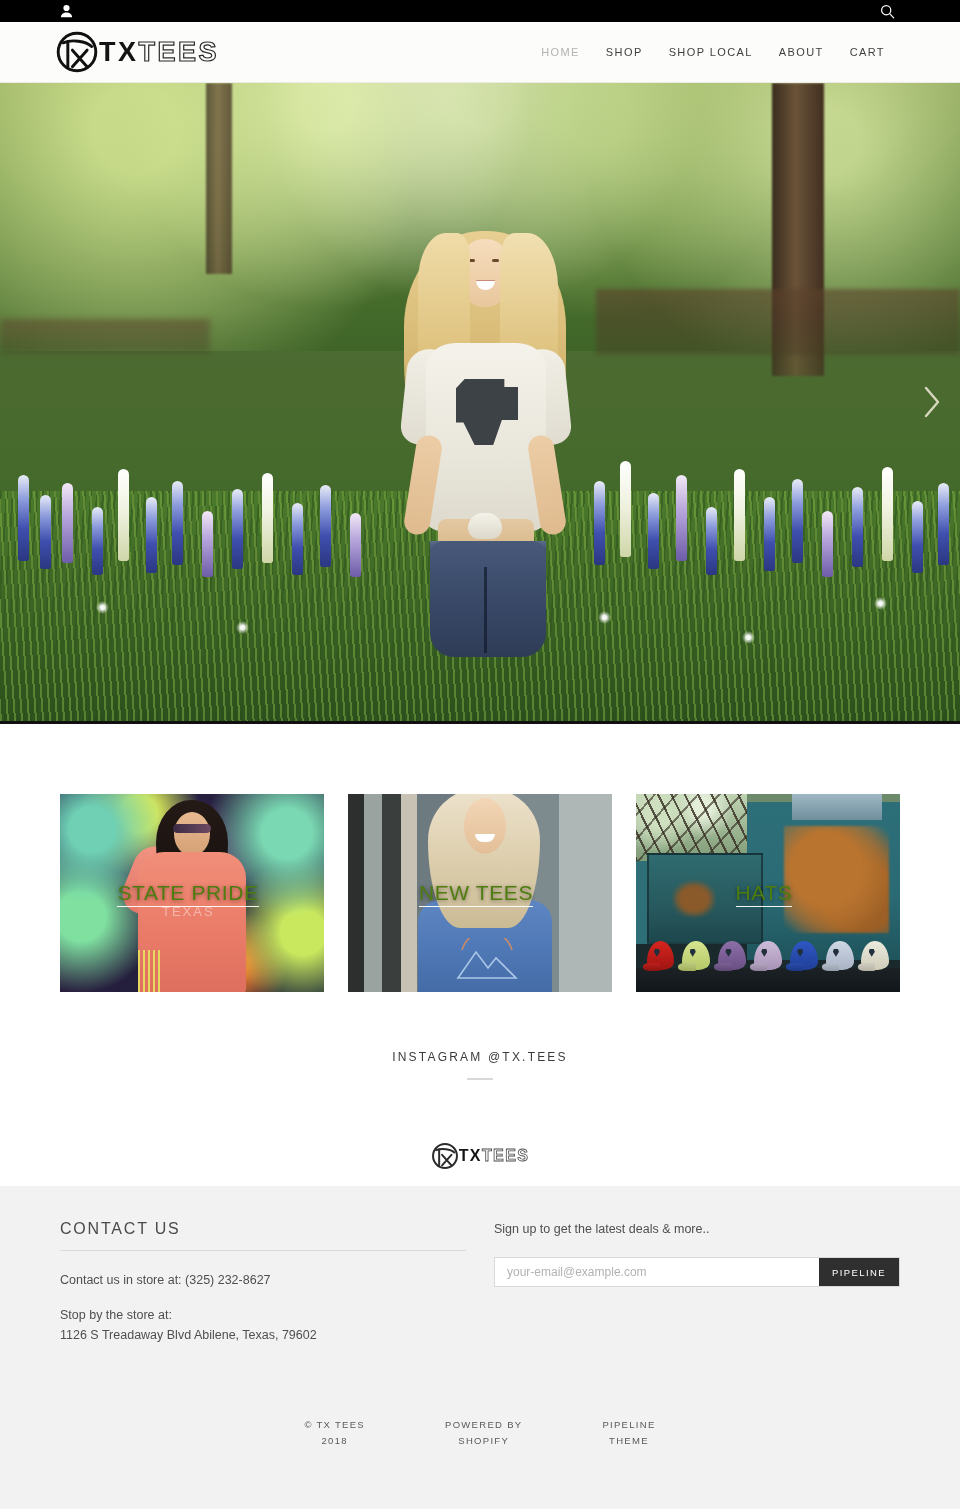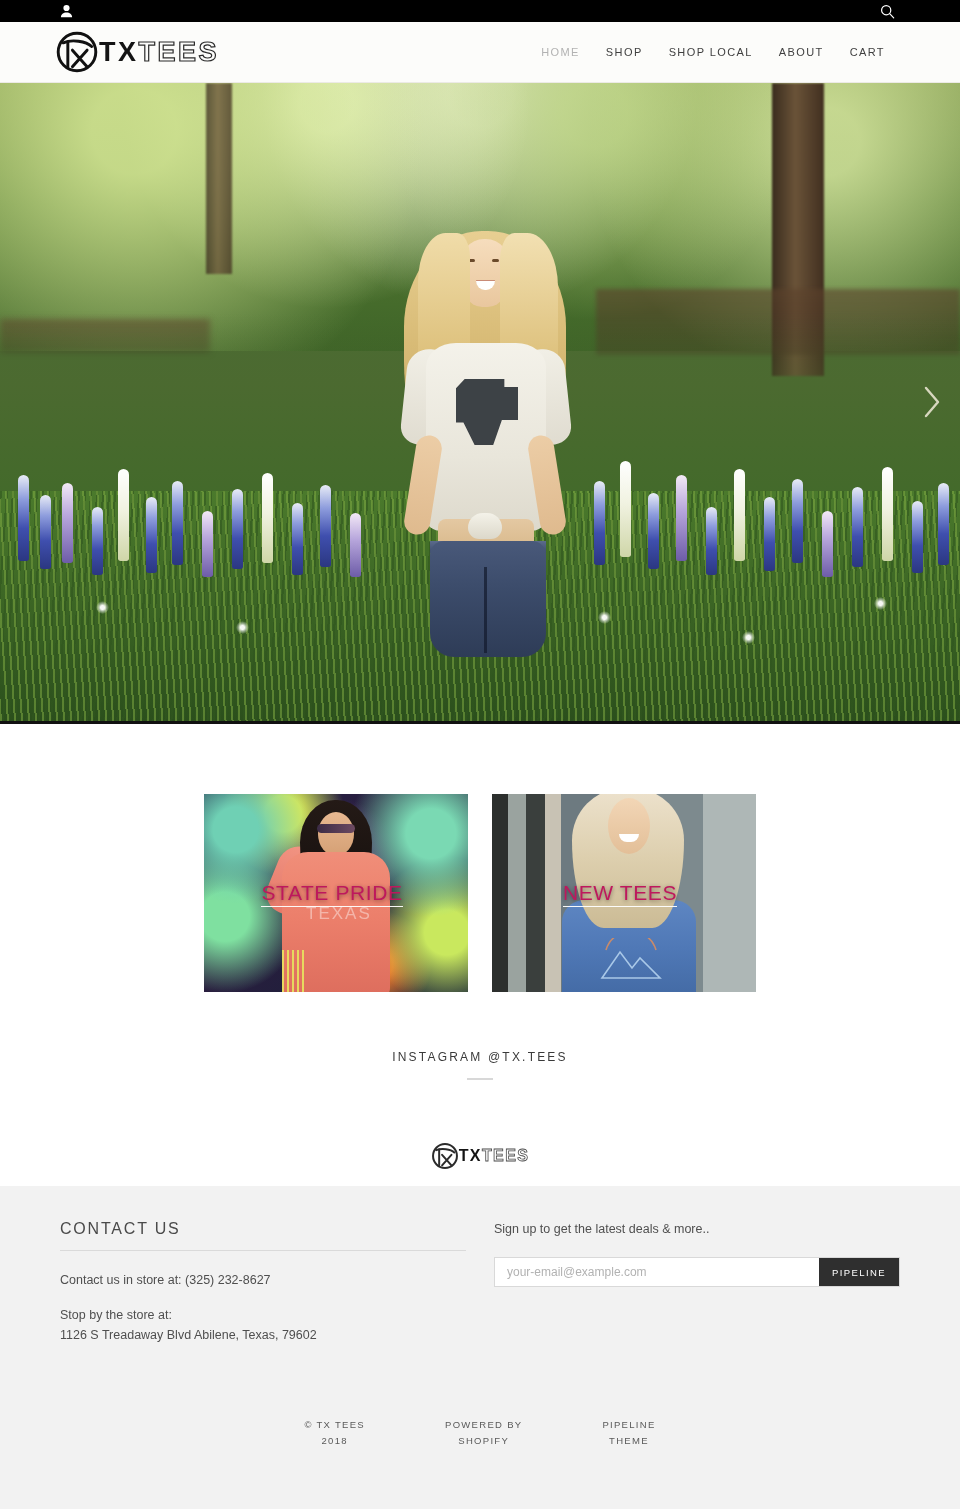--- a/index.html
+++ b/index.html
@@ -234,21 +234,21 @@
     width: 264px;
     height: 198px;
     overflow: hidden;
     cursor: pointer;
   }
   .tile-bg { position: absolute; inset: 0; }
   .tile-label {
     position: absolute; left: 0; right: 8px; top: 50%;
     transform: translateY(-50%);
     text-align: center;
-    color: #be185d;
+    color: #4d7c0f;
     font-size: 21px;
     letter-spacing: .6px;
     text-shadow: 0 1px 4px rgba(0,0,0,.45);
     font-family: "Liberation Sans", sans-serif;
   }
   .tile-label span {
     border-bottom: 1.5px solid rgba(255,255,255,.95);
     padding-bottom: 2px;
   }
   
@@ -285,21 +285,21 @@
     background: linear-gradient(180deg,#f08e79 0%, #ec7f6b 45%, #dd6d5d 100%);
     border-radius: 26px 26px 10px 10px;
   }
   .t1-arm {
     position: absolute; left: -6px; top: 46px; width: 46px; height: 70px;
     background: linear-gradient(180deg,#f29482,#e4796a);
     border-radius: 22px 16px 12px 20px; transform: rotate(22deg);
   }
   .t1-text {
     position: absolute; left: 28px; top: 104px; width: 58px; height: 18px;
-    color: rgba(255,255,255,.42); font-size: 17px; letter-spacing: 2px;
+    color: rgba(255,255,255,.42); font-size: 13px; letter-spacing: 2px;
   }
   .t1-fringe {
     position: absolute; left: 4px; top: 150px; width: 24px; height: 48px;
     background: repeating-linear-gradient(90deg, #e7d95f 0 2px, transparent 2px 5px);
   }
   
   .bg-newstuff {
     background:
       linear-gradient(90deg,#2c2f2d 0 6%, #9aa39f 6% 13%, #3a3f3d 13% 20%, #c8c2b4 20% 26%,
         #6d7a80 26% 46%, #b9c2c4 46% 62%, #7d8a8e 62% 80%, #aeb7b6 80% 100%);
@@ -592,20 +592,44 @@
           <path d="M4 40 L22 14 L34 30 L42 20 L62 40 Z"></path>
           <path d="M8 12 A26 26 0 0 1 58 12" stroke="#c98b6a"></path>
         </svg>
       </div>
     </div>
     <div class="tile-label">
       <span>NEW TEES</span>
     </div>
   </div>
 
+  <div class="tile">
+    <div class="tile-bg bg-hats">
+      <div class="t3-sky"></div>
+      <div class="t3-branches"></div>
+      <div class="t3-cab"></div>
+      <div class="t3-window"></div>
+      <div class="t3-rust"></div>
+      <div class="t3-bed"></div>
+      <div class="t3-bed-rust"></div>
+      <div class="t3-ledge"></div>
+      <div class="hatrow">
+        <div class="hat" style="background:linear-gradient(180deg,#d8241f,#9e1512);"></div>
+        <div class="hat" style="background:linear-gradient(180deg,#d7e58f,#b5c768);"></div>
+        <div class="hat" style="background:linear-gradient(180deg,#8d6fa8,#6a4f84);"></div>
+        <div class="hat" style="background:linear-gradient(180deg,#cdbcd9,#a893b8);"></div>
+        <div class="hat" style="background:linear-gradient(180deg,#2f57c4,#203f97);"></div>
+        <div class="hat" style="background:linear-gradient(180deg,#cfd7e4,#a8b3c5);"></div>
+        <div class="hat" style="background:linear-gradient(180deg,#eceadd,#cfccba);"></div>
+      </div>
+    </div>
+    <div class="tile-label">
+      <span>HATS</span>
+    </div>
+  </div>
 
 </div>
 
 <div class="instagram">
   <h3>INSTAGRAM @TX.TEES</h3>
   <div class="ig-rule"></div>
 </div>
 
 <div class="footer-logo-wrap">
   <div class="footer-logo">

